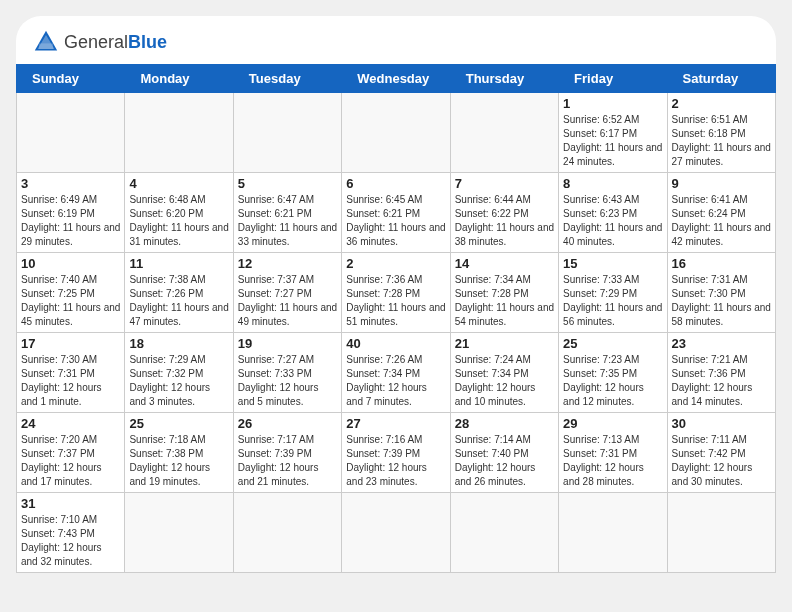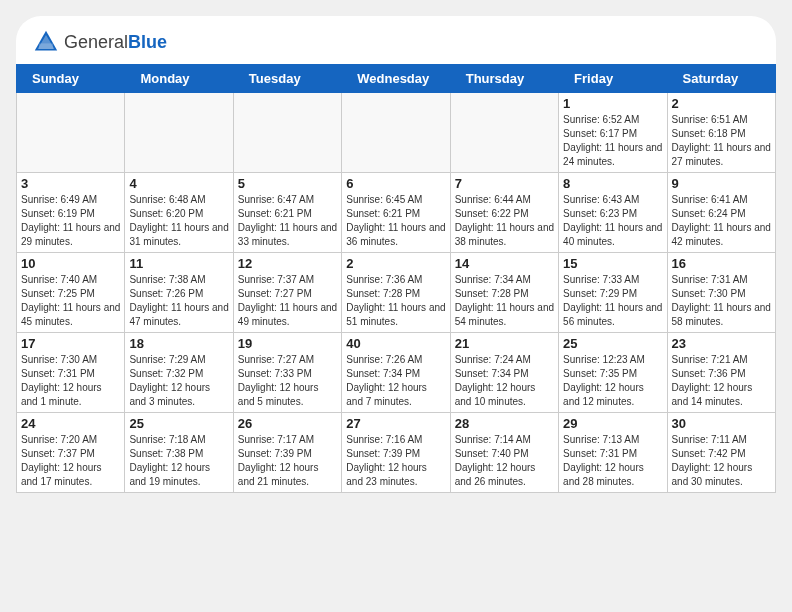--- a/index.html
+++ b/index.html
@@ -279,21 +279,21 @@
           </td>
           <td>
             <span class="day-number">21</span>
             <div class="day-info">Sunrise: 7:24 AM
 Sunset: 7:34 PM
 Daylight: 12 hours
 and 10 minutes.</div>
           </td>
           <td>
             <span class="day-number">25</span>
-            <div class="day-info">Sunrise: 12:23 AM
+            <div class="day-info">Sunrise: 7:23 AM
 Sunset: 7:35 PM
 Daylight: 12 hours
 and 12 minutes.</div>
           </td>
           <td>
             <span class="day-number">23</span>
             <div class="day-info">Sunrise: 7:21 AM
 Sunset: 7:36 PM
 Daylight: 12 hours
 and 14 minutes.</div>
@@ -342,16 +342,31 @@
 Daylight: 12 hours
 and 28 minutes.</div>
           </td>
           <td>
             <span class="day-number">30</span>
             <div class="day-info">Sunrise: 7:11 AM
 Sunset: 7:42 PM
 Daylight: 12 hours
 and 30 minutes.</div>
           </td>
+        </tr>
+        <tr class="last-row">
+          <td>
+            <span class="day-number">31</span>
+            <div class="day-info">Sunrise: 7:10 AM
+Sunset: 7:43 PM
+Daylight: 12 hours
+and 32 minutes.</div>
+          </td>
+          <td class="empty"></td>
+          <td class="empty"></td>
+          <td class="empty"></td>
+          <td class="empty"></td>
+          <td class="empty"></td>
+          <td class="empty"></td>
         </tr>
       </tbody>
   </table>
 </div>
 
 </body></html>

